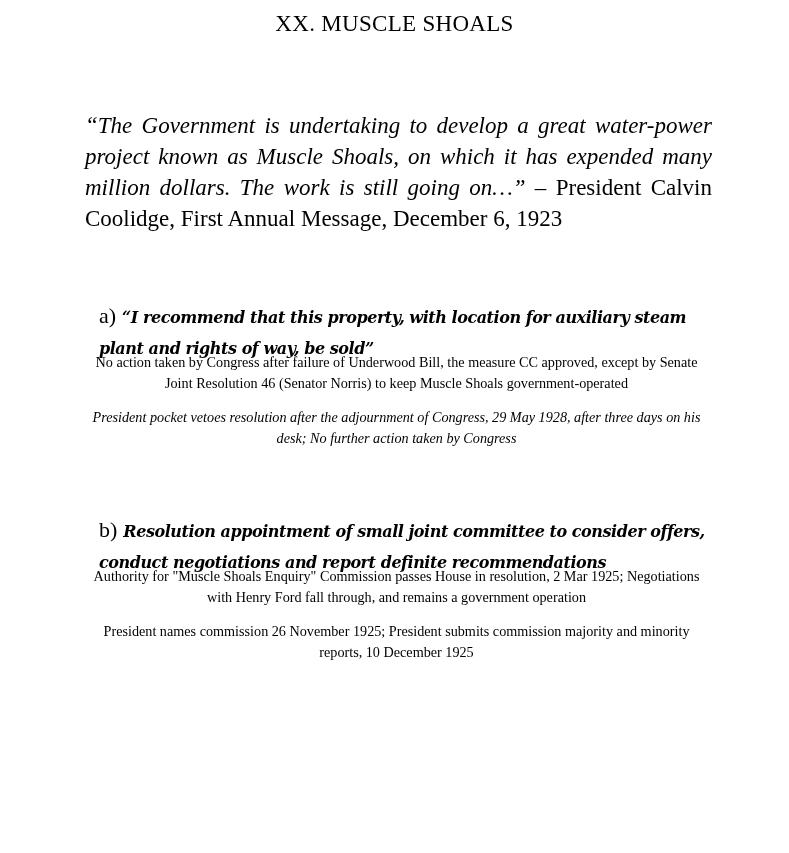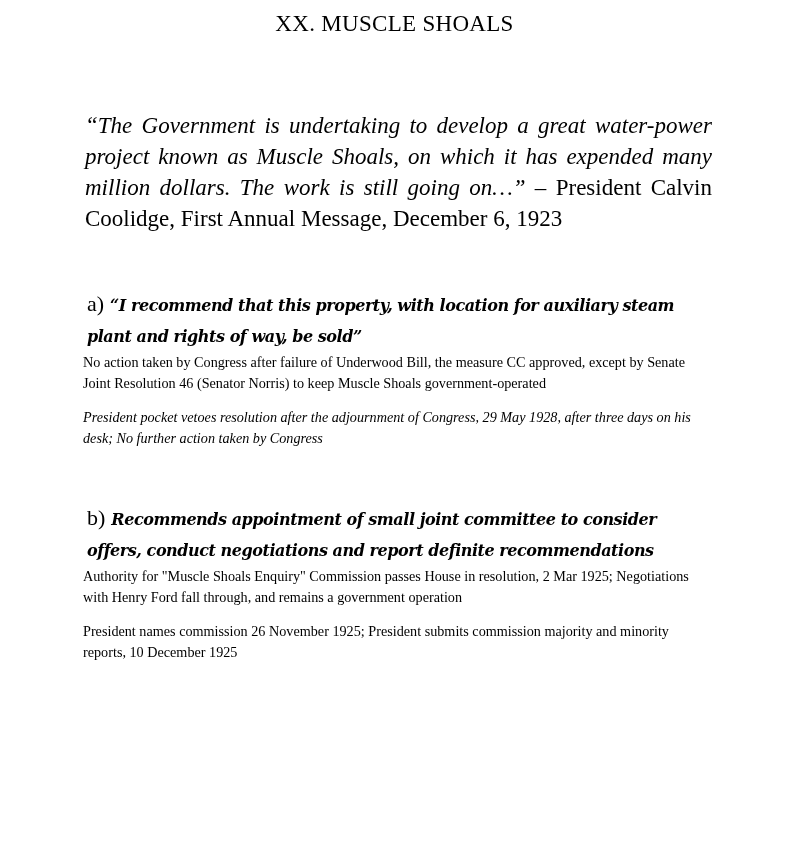--- a/index.html
+++ b/index.html
@@ -37,58 +37,58 @@
       text-align: justify;
       margin: 12px;
     }
     .epigraph .quote {
       font-style: italic;
     }
     .section-heading {
       position: absolute;
       left: 83px;
       width: 627px;
-      margin: 4px;
+      margin: 16px;
       font-weight: normal;
       line-height: 28px;
     }
     .section-heading .label {
       font-size: 22px;
     }
     .section-heading .rec {
       font-family: "DejaVu Serif", "Liberation Serif", serif;
       font-style: italic;
       font-weight: bold;
       font-size: 16px;
       letter-spacing: -0.45px;
     }
     .sec-a { top: 285px; }
     .sec-b { top: 499px; }
     .note {
       position: absolute;
       left: 83px;
       width: 627px;
       margin: 0;
-      text-align: left;
+      text-align: center;
       font-size: 14.2px;
       line-height: 21px;
     }
     .note-a1 { top: 352px; }
     .note-a2 { top: 407px; font-style: italic; }
     .note-b1 { top: 566px; }
     .note-b2 { top: 621px; }
   </style>
 </head>
 <body>
 
 <h1 class="page-title">XX. MUSCLE SHOALS</h1>
 
 <p class="epigraph"><span class="quote">“The Government is undertaking to develop a great water-power project known as Muscle Shoals, on which it has expended many million dollars. The work is still going on…”</span><span class="attribution"> – President Calvin Coolidge, First Annual Message, December 6, 1923</span></p>
 
 <h2 class="section-heading sec-a"><span class="label">a)</span> <span class="rec">“I recommend that this property, with location for auxiliary steam plant and rights of way, be sold”</span></h2>
 
 <p class="note note-a1">No action taken by Congress after failure of Underwood Bill, the measure CC approved, except by Senate Joint Resolution 46 (Senator Norris) to keep Muscle Shoals government-operated</p>
 <p class="note note-a2">President pocket vetoes resolution after the adjournment of Congress, 29 May 1928, after three days on his desk; No further action taken by Congress</p>
 
-<h2 class="section-heading sec-b"><span class="label">b)</span> <span class="rec">Recommends appointment of small joint committee to consider offers, conduct negotiations and report definite recommendations</span></h2>
+<h2 class="section-heading sec-b"><span class="label">b)</span> <span class="rec">Resolution appointment of small joint committee to consider offers, conduct negotiations and report definite recommendations</span></h2>
 
 <p class="note note-b1">Authority for "Muscle Shoals Enquiry" Commission passes House in resolution, 2 Mar 1925; Negotiations with Henry Ford fall through, and remains a government operation</p>
 <p class="note note-b2">President names commission 26 November 1925; President submits commission majority and minority reports, 10 December 1925</p>
 
 </body></html>

